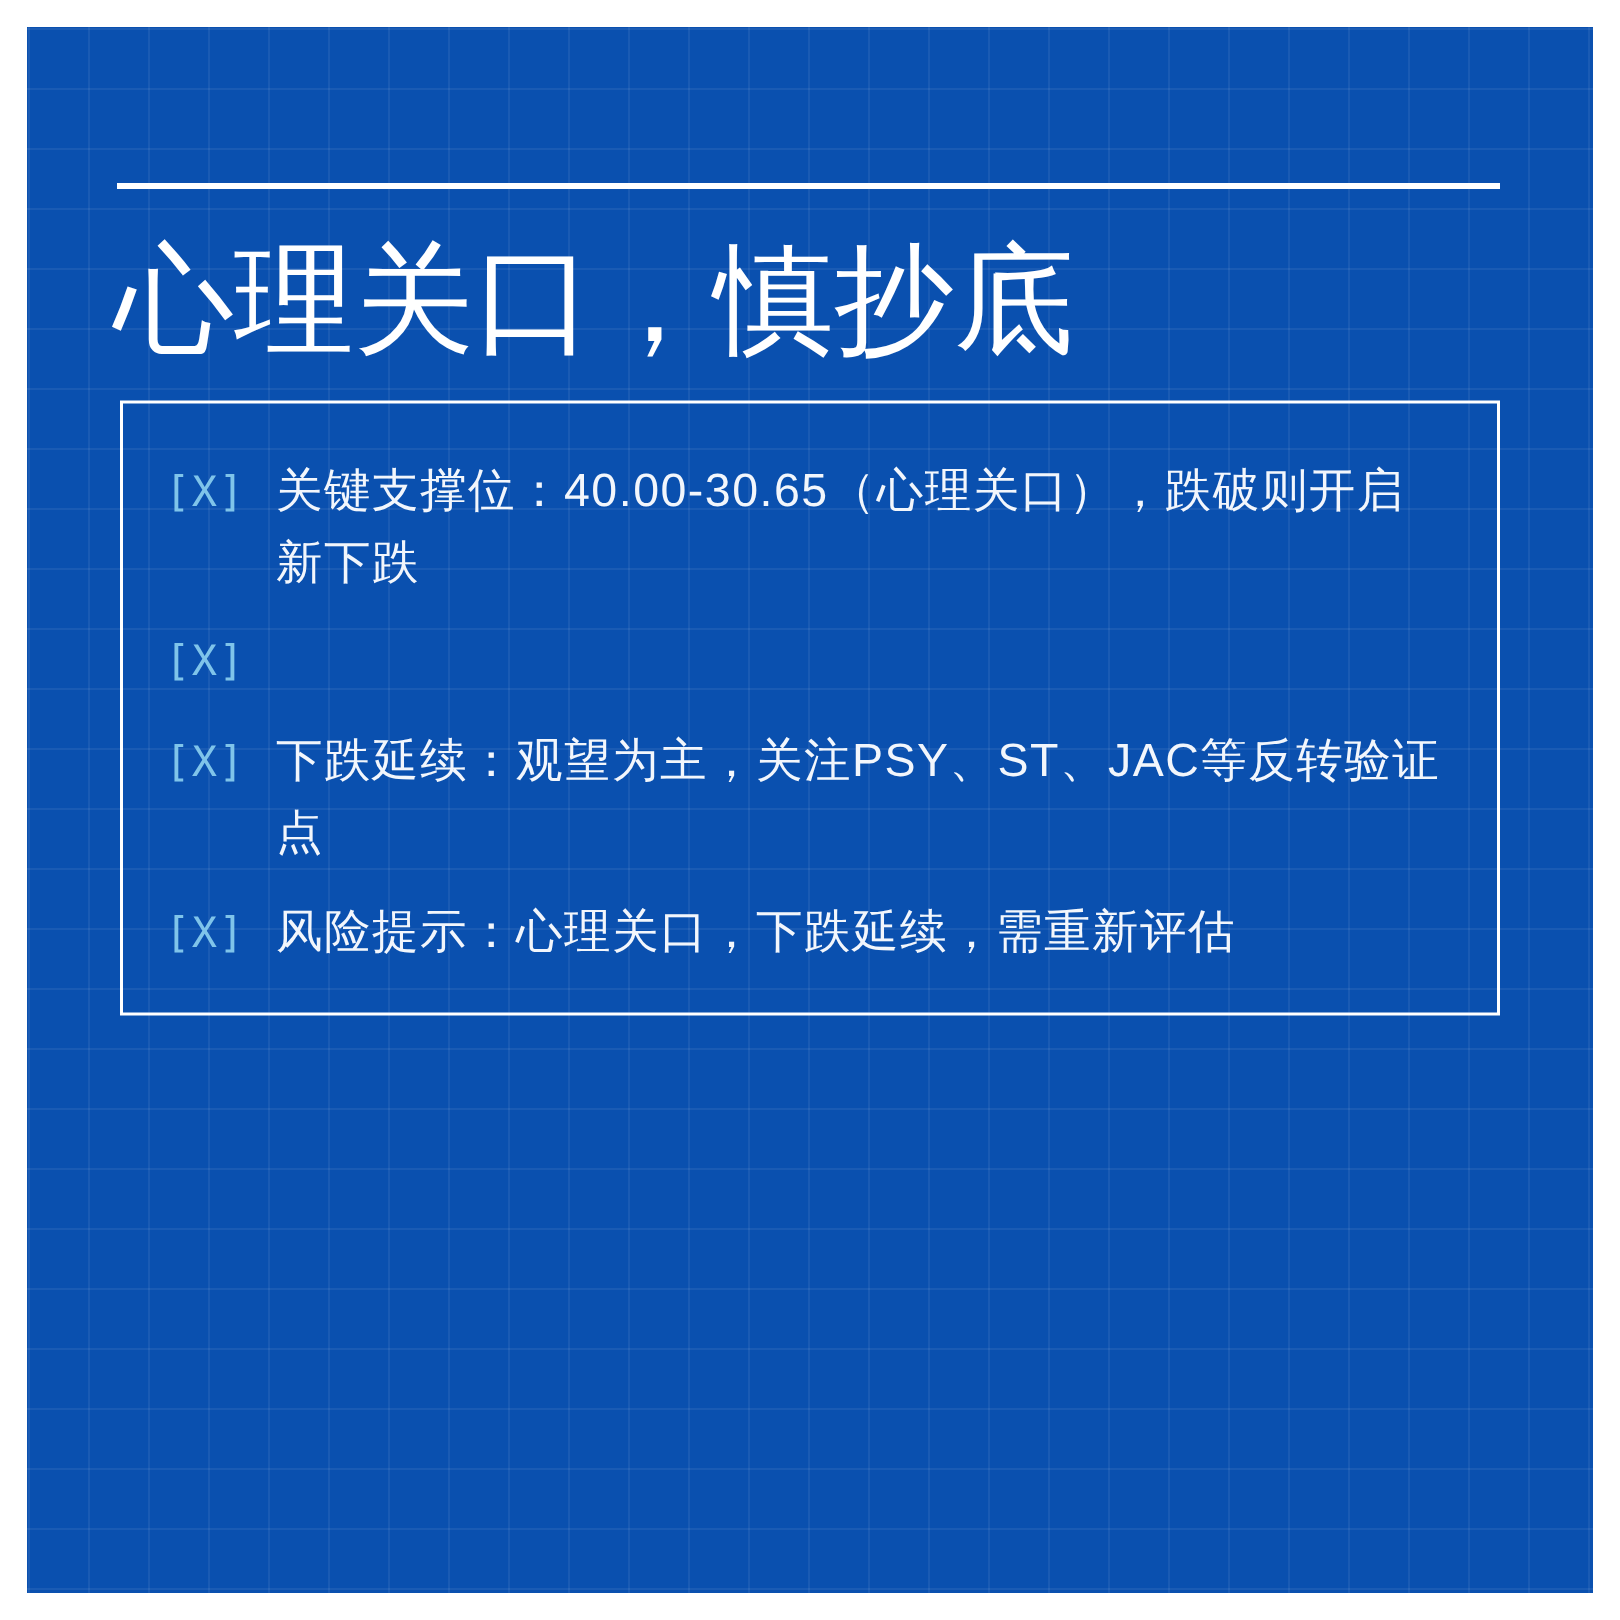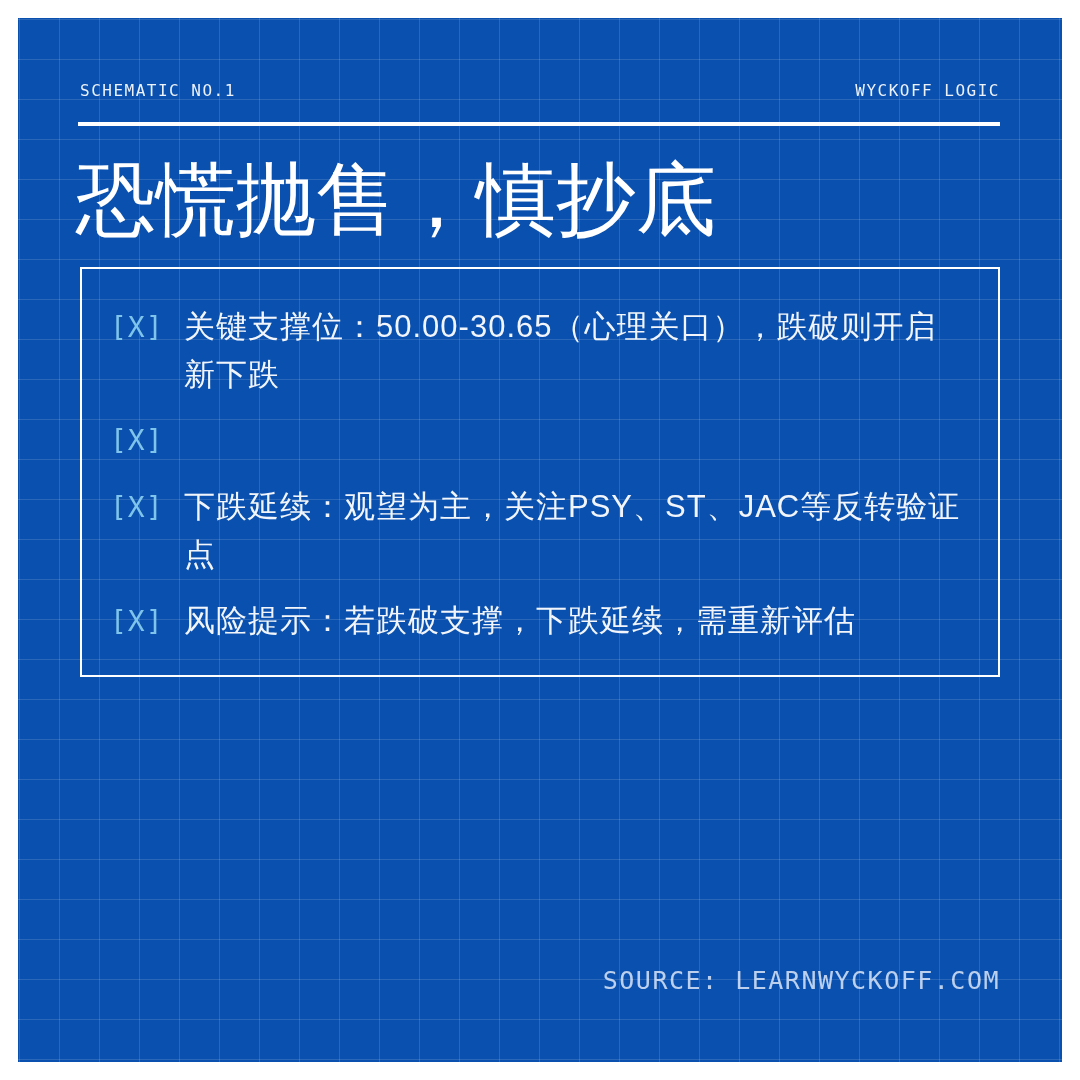--- a/index.html
+++ b/index.html
@@ -55,47 +55,42 @@
     font-size:25px;letter-spacing:1.5px;color:rgba(238,245,255,0.78);
     font-family:"DejaVu Sans Mono","Liberation Mono",monospace;
     white-space:nowrap;
   }
 </style>
 </head>
 <body>
 
 <div class="panel">
 
-  <div class="meta-row">
-    <span>SCHEMATIC NO.1</span>
-    <span>WYCKOFF LOGIC</span>
-  </div>
 
   <div class="rule"></div>
 
-  <div class="big-title">恐慌抛售，慎抄底</div>
+  <div class="big-title">心理关口，慎抄底</div>
 
   <div class="check-box">
 
     <div class="item">
       <span class="marker">[X]</span>
-      <span class="item-text">关键支撑位：50.00-30.65（心理关口），跌破则开启新下跌</span>
+      <span class="item-text">关键支撑位：40.00-30.65（心理关口），跌破则开启新下跌</span>
     </div>
 
     <div class="item">
       <span class="marker">[X]</span>
     </div>
 
     <div class="item">
       <span class="marker">[X]</span>
       <span class="item-text">下跌延续：观望为主，关注PSY、ST、JAC等反转验证点</span>
     </div>
 
     <div class="item">
       <span class="marker">[X]</span>
-      <span class="item-text">风险提示：若跌破支撑，下跌延续，需重新评估</span>
+      <span class="item-text">风险提示：心理关口，下跌延续，需重新评估</span>
     </div>
 
   </div>
 
-  <div class="source-credit">SOURCE: LEARNWYCKOFF.COM</div>
 
 </div>
 
 </body></html>

